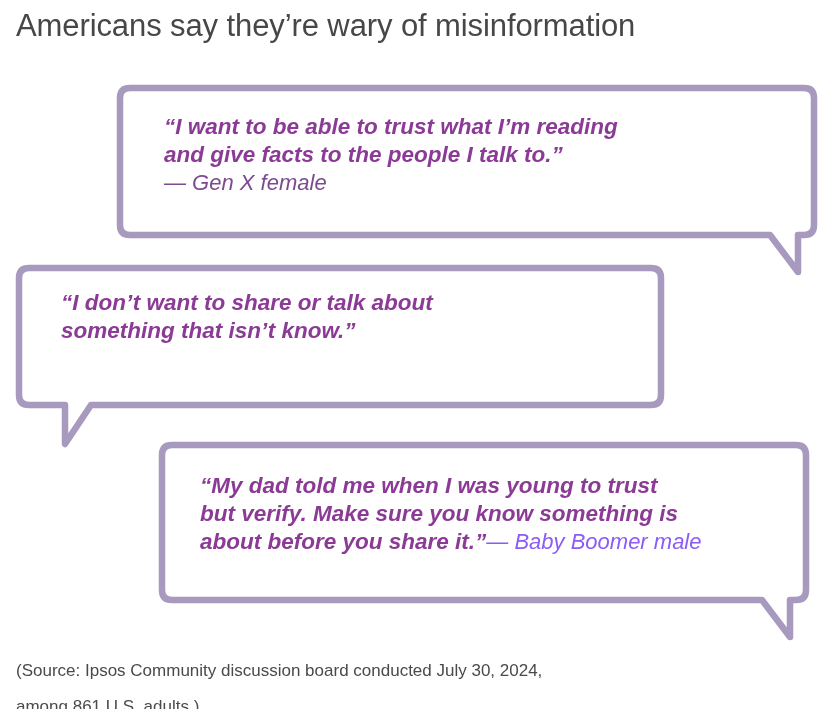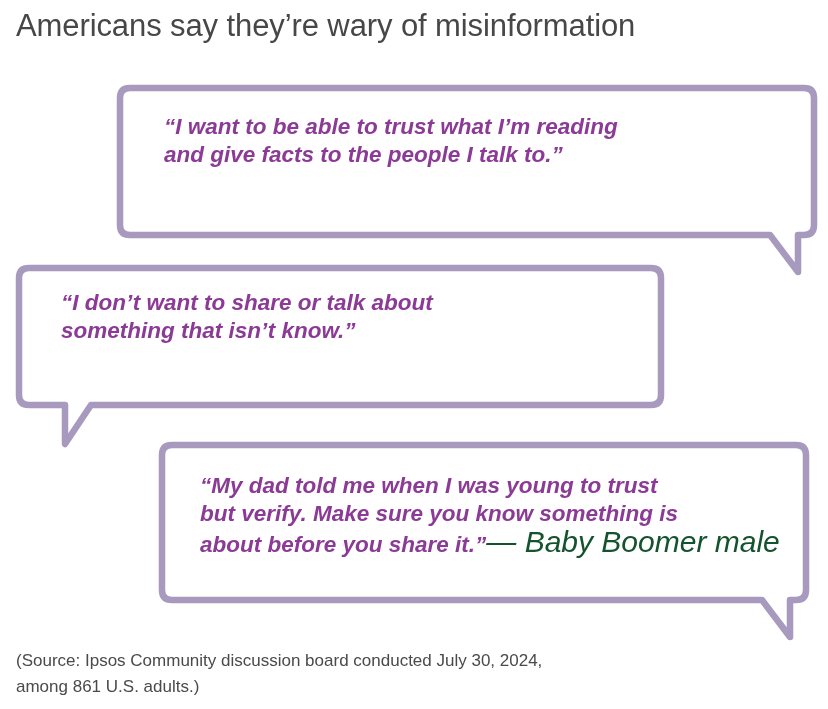--- a/index.html
+++ b/index.html
@@ -54,24 +54,24 @@
   }
   .attribution {
     font-size: 22px;
     line-height: 28px;
     font-weight: 400;
     font-style: italic;
     color: #7D4A92;
     white-space: nowrap;
   }
   .attribution-inline {
-    font-size: 30px;
+    font-size: 22px;
     font-weight: 400;
     font-style: italic;
-    color: #14532d;
+    color: #8b5cf6;
   }
 
   
   #bubble-1 { left: 110px; top: 85px; width: 714px; height: 195px; }
   #bubble-1 .bubble-text { left: 54px; top: 28px; }
 
   
   #bubble-2 { left: 9px; top: 265px; width: 662px; height: 190px; }
   #bubble-2 .bubble-text { left: 52px; top: 24px; }
 
@@ -82,21 +82,21 @@
   
   .source-note {
     position: absolute;
     left: 16px;
     top: 648px;
     width: 700px;
     font-size: 17px;
     line-height: 26px;
     color: #4a4a4a;
   }
-  .source-note .src-line { display: block; white-space: nowrap; }
+  .source-note .src-line { display: block; white-space: nowrap; margin-top: 10px; }
 </style>
 </head>
 <body>
 
 <div class="page-title">Americans say they’re wary of misinformation</div>
 
 <div class="bubble" id="bubble-1">
   <svg class="bubble-svg" width="714" height="195" viewBox="0 0 714 195">
     <path d="M 10 13
              Q 10 3 20 3
@@ -107,20 +107,21 @@
              L 688 150
              L 688 187
              L 660 150
              L 20 150
              Q 10 150 10 140
              Z" fill="#FFFFFF" stroke="#A899BE" stroke-width="6.5" stroke-linejoin="round" stroke-linecap="round"></path>
   </svg>
   <div class="bubble-text">
     <div class="quote-line">“I want to be able to trust what I’m reading</div>
     <div class="quote-line">and give facts to the people I talk to.”</div>
+    <div class="attribution">— Gen X female</div>
   </div>
 </div>
 
 <div class="bubble" id="bubble-2">
   <svg class="bubble-svg" width="662" height="190" viewBox="0 0 662 190">
     <path d="M 10 13
              Q 10 3 20 3
              L 642 3
              Q 652 3 652 13
              L 652 130

